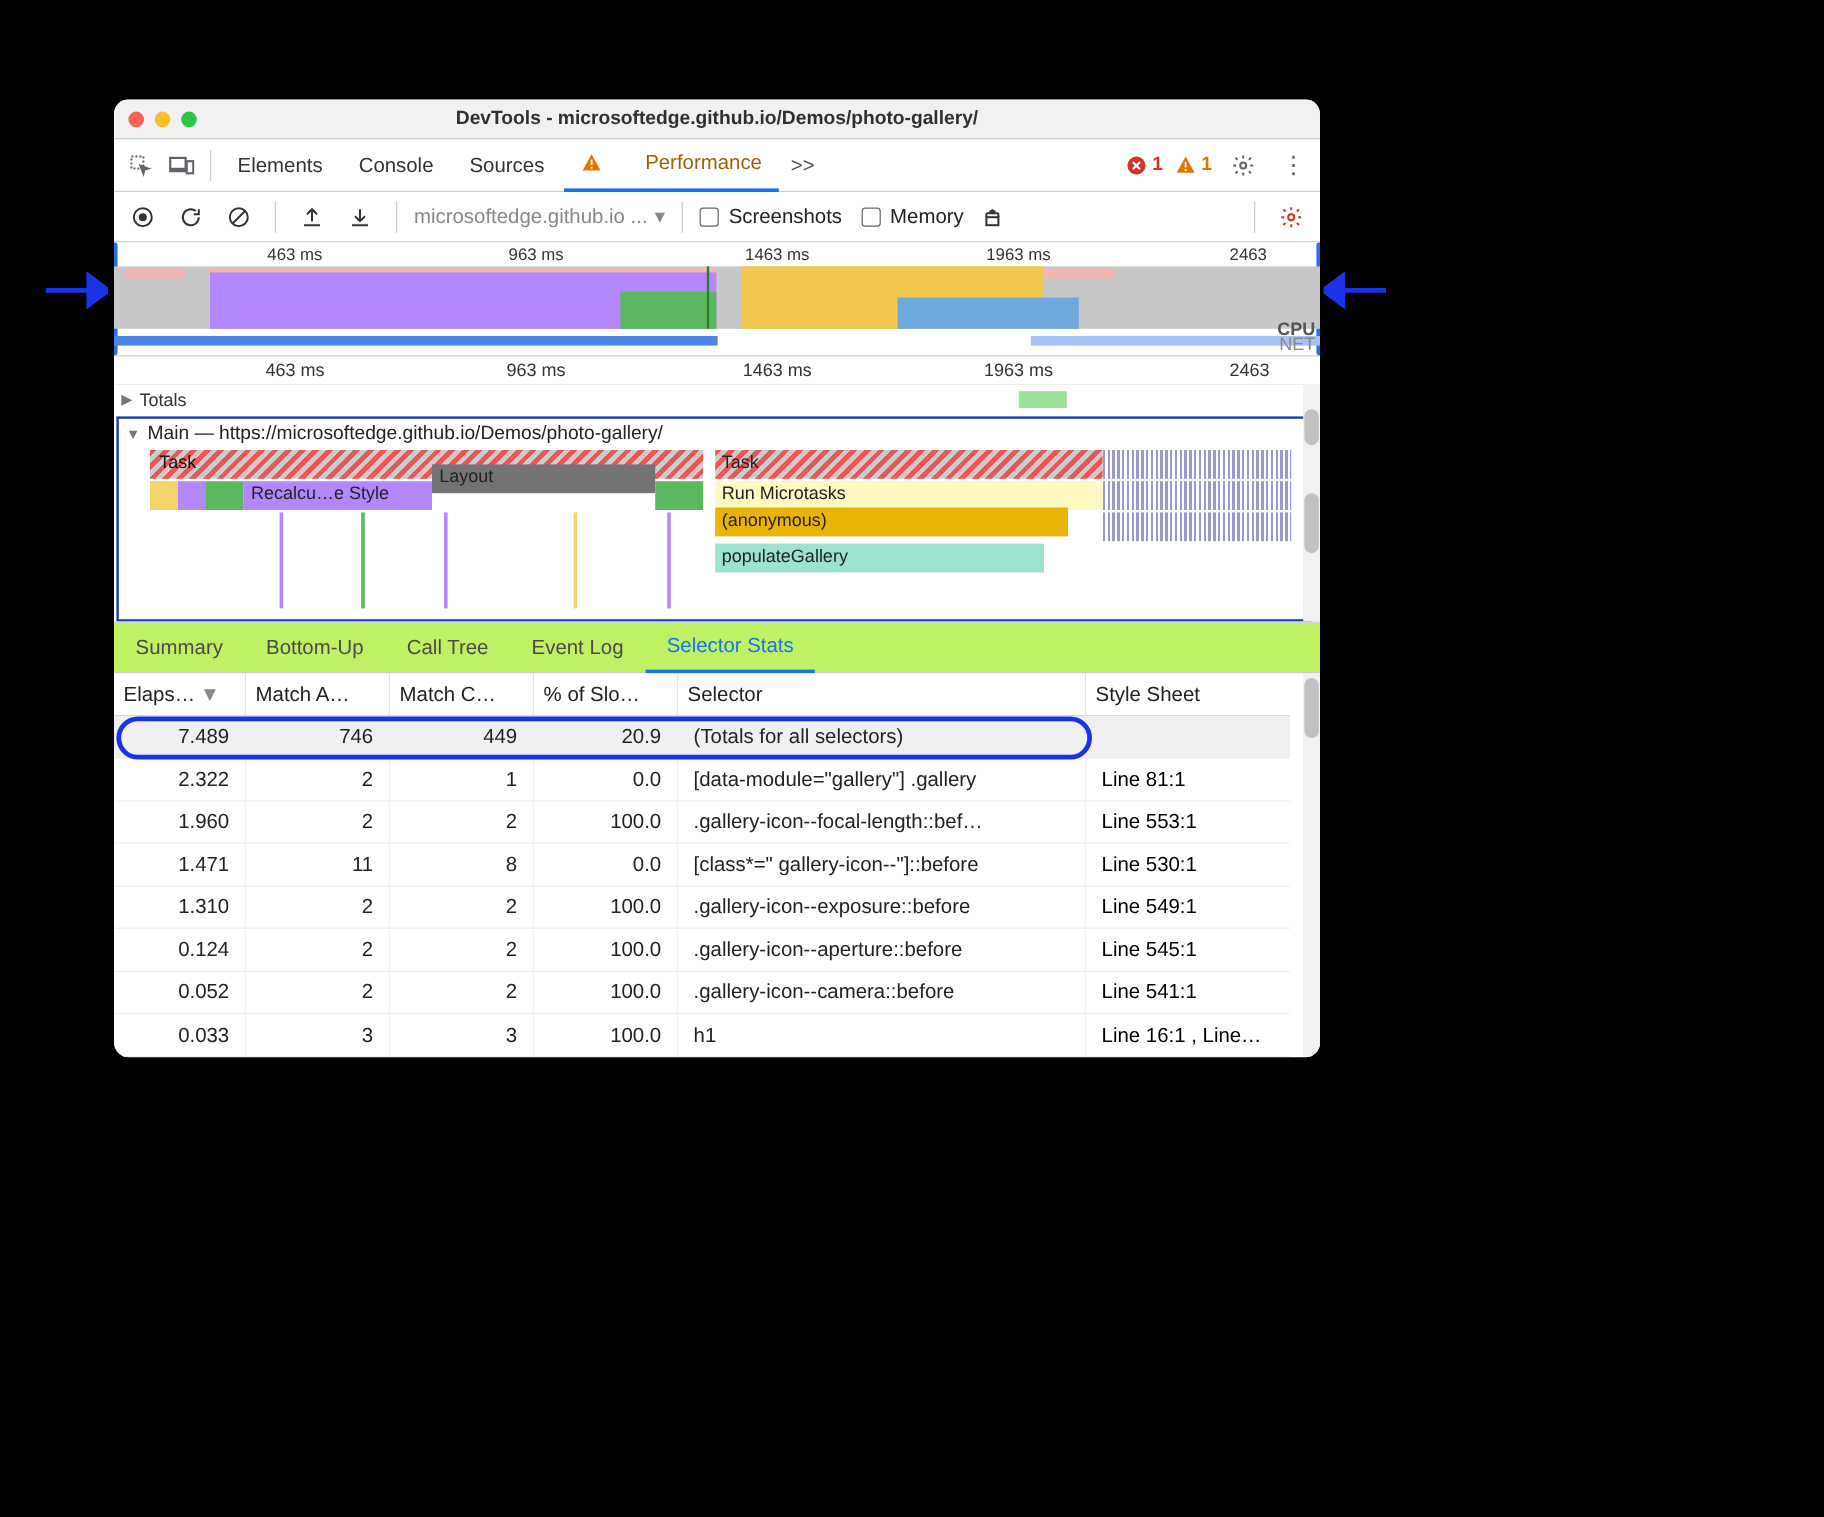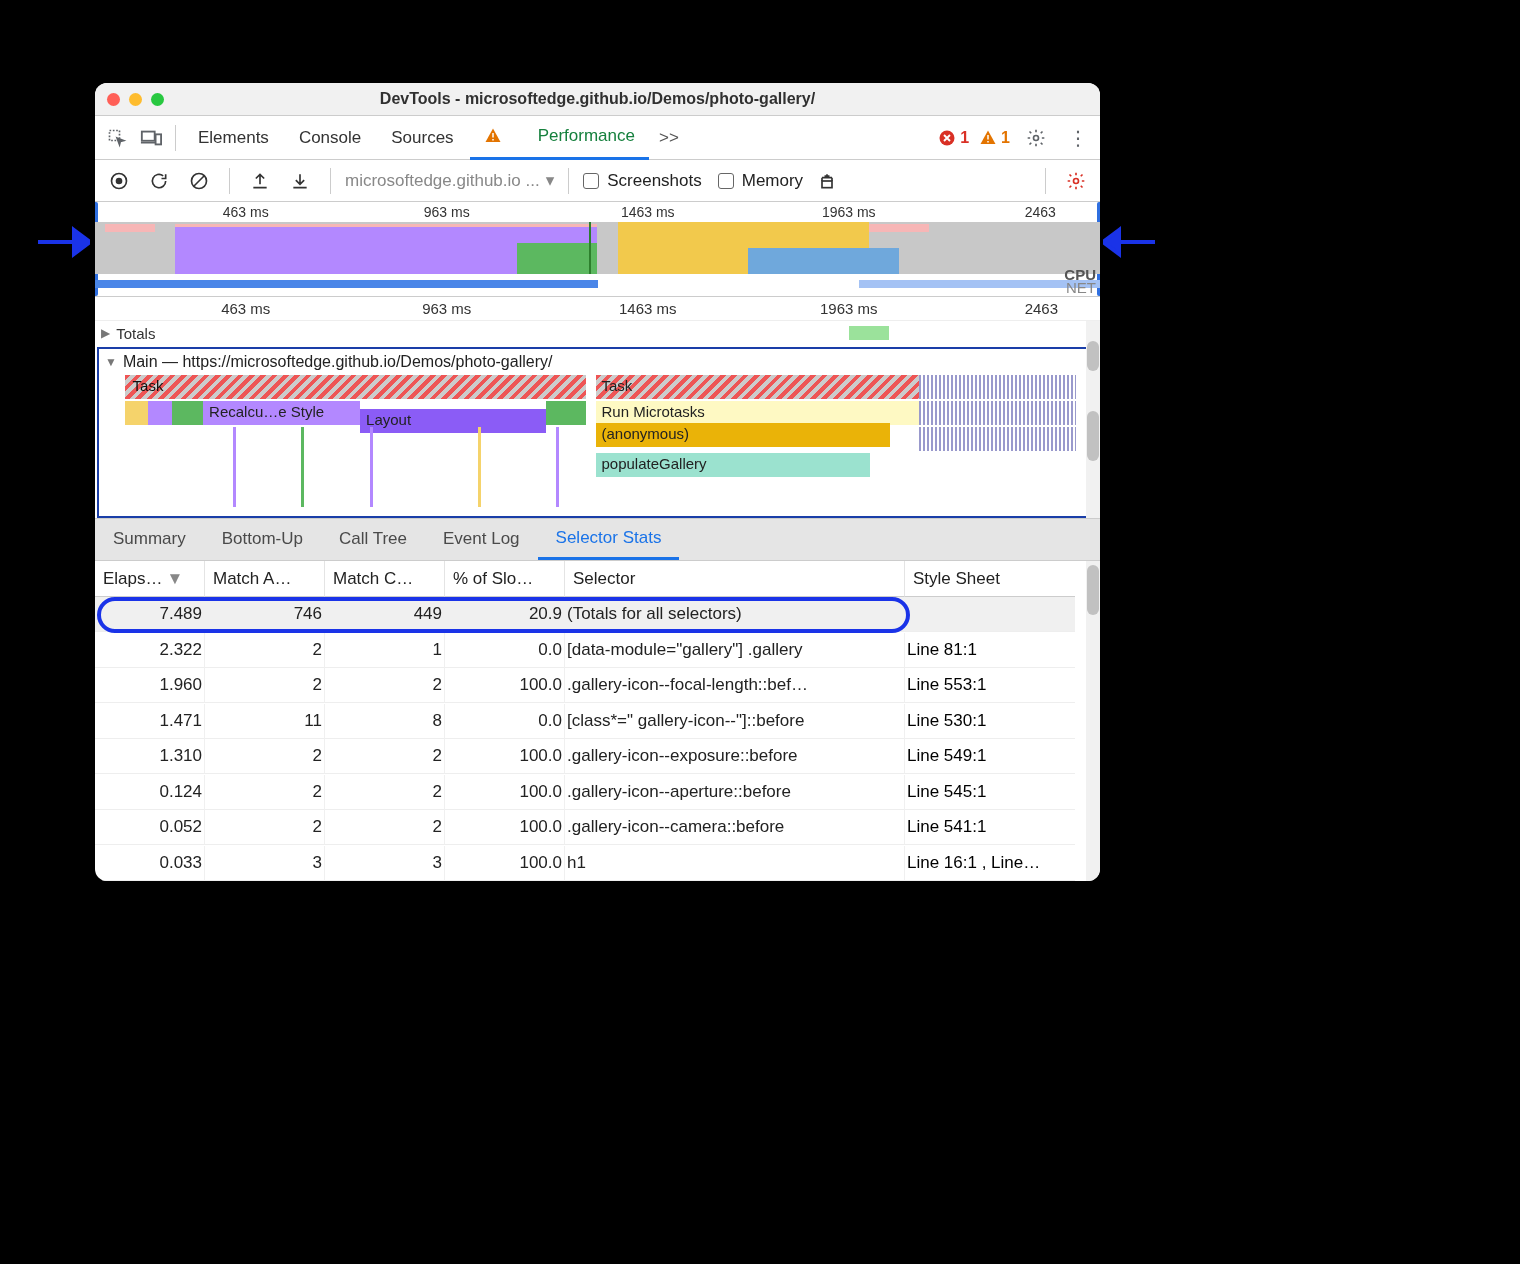--- a/index.html
+++ b/index.html
@@ -63,21 +63,21 @@
   .divider { width: 1px; height: 26px; background: #ccc; margin: 0 6px; }
   .tab {
     padding: 0 14px;
     height: 44px;
     display: flex; align-items: center; gap: 6px;
     font-size: 17px;
     color: #333;
     cursor: pointer;
   }
   .tab.active {
-    color: #15803d;
+    color: #a16207;
     border-bottom: 3px solid #1a73e8;
     font-weight: 500;
     gap: 36px;
   }
   .tabbar .right { margin-left: auto; display: flex; align-items: center; gap: 10px; }
   .badge-err { color: #d93025; font-weight: 600; display:flex; align-items:center; gap:4px; font-size:16px;}
   .badge-warn { color: #e37400; font-weight: 600; display:flex; align-items:center; gap:4px; font-size:16px;}
   
   .toolbar {
     height: 42px;
@@ -166,38 +166,38 @@
     background: repeating-linear-gradient(135deg,#e55,#e55 4px,#ccc 4px,#ccc 8px);
     color:#111;
   }
   .task2 { left:50%; width:33%; top:0;
     background: repeating-linear-gradient(135deg,#e55,#e55 4px,#ccc 4px,#ccc 8px);
   }
   .task2end { left:83%; width:16%; top:0;
     background: repeating-linear-gradient(90deg,#99c,#99c 2px,#fff 2px,#fff 4px);
   }
   .recalc { left:10%; width:16%; top:26px; background:#b388ff; }
-  .layout { left:26%; width:19%; top:34px; background:#8b5cf6; }
+  .layout { left:26%; width:19%; top:12px; background:#737373; }
   .mixtiny { left:2%; width:8%; top:26px; background:linear-gradient(90deg,#f5d36b 30%,#b388ff 30%,#b388ff 60%,#5cb860 60%); }
   .greenblk { left:45%; width:4%; top:26px; background:#5cb860; }
   .runmicro { left:50%; width:33%; top:26px; background:#fef9c3; }
   .anon { left:50%; width:30%; top:48px; background:#eab308; }
   .popgallery { left:50%; width:28%; top:78px; background:#9be2cf; }
   .stripes1 { left:83%; width:16%; top:26px; background:repeating-linear-gradient(90deg,#99c,#99c 2px,#fff 2px,#fff 4px); }
   .stripes2 { left:83%; width:16%; top:52px; background:repeating-linear-gradient(90deg,#99c,#99c 2px,#fff 2px,#fff 4px); }
   .smallcol { position:absolute; top:52px; height:80px; width:3px; }
   .sc1{left:13%;background:#b388ff;} .sc2{left:20%;background:#5cb860;}
   .sc3{left:27%;background:#b388ff;} .sc4{left:38%;background:#f5d36b;}
   .sc5{left:46%;background:#b388ff;}
   
   .subtabs {
     height: 42px;
-    display:flex; align-items:flex-end;
+    display:flex; align-items:center;
     border-bottom:1px solid #ccc;
-    background:#e5e5e5;
+    background:#bef264;
   }
   .subtab {
     padding:0 18px; height:42px; display:flex; align-items:center;
     font-size:17px; color:#4a4a4a; cursor:pointer;
   }
   .subtab.active { color:#1a73e8; border-bottom:3px solid #1a73e8; font-weight:500; }
   
   .grid {
     flex:1;
     display:grid;
@@ -212,21 +212,21 @@
     border-right:1px solid #e4e4e4;
     padding:6px 8px;
     color:#222;
     display:flex; align-items:center; gap:4px;
     white-space:nowrap;
     height:36px;
   }
   .gc {
     border-bottom:1px solid #eee;
     border-right:1px solid #f0f0f0;
-    padding:4px 2px;
+    padding:4px 13px;
     height:35px;
     display:flex; align-items:center;
     white-space:nowrap;
     overflow:hidden;
   }
   .num { justify-content:flex-end; }
   .link { color:#000000; cursor:pointer; }
   .row-highlight {
     position:absolute;
     left:2px; right:190px;

